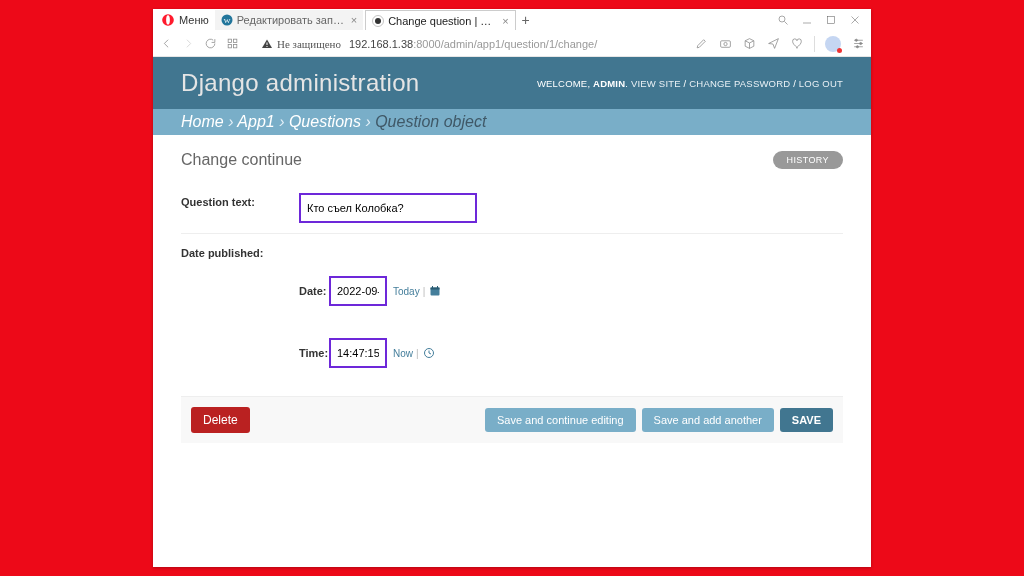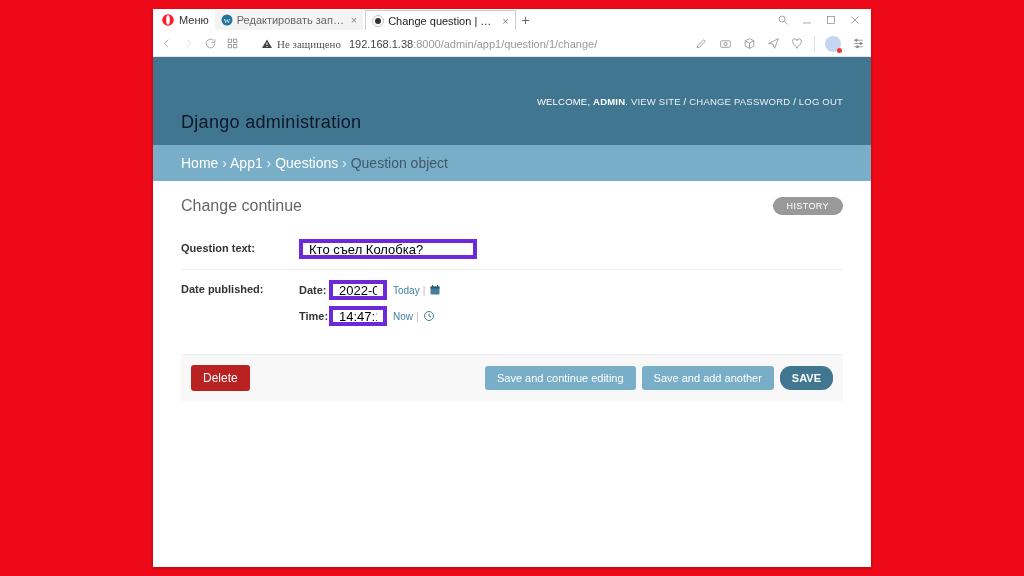--- a/index.html
+++ b/index.html
@@ -63,28 +63,28 @@
   .addr-right .ico svg{stroke:#888;}
   .avatar { width:16px;height:16px;border-radius:50%;background:#c5d6f2;position:relative;}
   .avatar::after{content:"";position:absolute;right:-1px;bottom:-1px;width:5px;height:5px;border-radius:50%;background:#e33;}
   
   .dj-header{
     background:#417690;
     color:#fff;
     padding:12px 28px;
     display:flex; align-items:center;
   }
-  .dj-title{ color:#0f172a; font-size:18px; font-weight:300; letter-spacing:.3px;margin-top:43px;}
+  .dj-title{ color:#e5e5e5; font-size:24px; font-weight:300; letter-spacing:.3px;}
   .dj-userlinks{ margin-left:auto; font-size:9.5px; letter-spacing:.2px;}
   .dj-userlinks a{ color:#e9f0f5; text-decoration:none; }
   .dj-userlinks .strong{ font-weight:bold; color:#fff;}
   
   .breadcrumbs{
     background:#79aec8; color:#e4f1f9;
-    padding:10px 28px; font-size:14px;
+    padding:4px 28px; font-size:16px;font-style:italic;
   }
   .breadcrumbs a{color:#fff;text-decoration:none;}
   .breadcrumbs .cur{color:#364a57;opacity:.85;}
   
   .content{ padding:16px 28px 0 28px; }
   .content-head{ display:flex; align-items:center; margin-bottom:14px;}
   .content-head h1{ font-size:16px; font-weight:400; color:#666;}
   .history-btn{
     margin-left:auto;
     background:#999; color:#fff;
@@ -94,24 +94,24 @@
     border:none;
   }
   .form-row{
     display:flex; padding:10px 0;
     font-size:11px; color:#333;
   }
   .form-row.border-top{ border-top:1px solid #eee; }
   .form-row .label{ width:118px; font-weight:bold; font-size:11px; color:#333; padding-top:3px;}
   .form-row .field{ }
   input.txt{
-    border:4px solid #6d28d9; padding:3px 6px; font-size:13px;
-    height:20px; width:178px;
-  }
-  .subrow{ display:flex; align-items:center; margin-bottom:6px; }
+    border:2px solid #6d28d9; padding:3px 6px; font-size:11px;
+    height:30px; width:178px;
+  }
+  .subrow{ display:flex; align-items:center; margin-bottom:6px;margin-top:32px; }
   .subrow .sublabel{ width:30px; font-weight:bold; font-size:11px;}
   .subrow input.txt{ width:58px; }
   .subrow .short-link{ color:#447e9b; font-size:10px; margin-left:6px; }
   .subrow .sep{ color:#bbb; margin:0 3px; font-size:10px;}
   .subrow .tiny-ico{ width:14px;height:14px; display:inline-flex;align-items:center;justify-content:center;}
   .subrow .tiny-ico svg{width:12px;height:12px;fill:#447e9b;}
   
   .submit-row{
     margin-top:12px;
     background:#f8f8f8;
@@ -124,21 +124,21 @@
     padding:6px 12px; font-size:12px;
     border-radius:3px;
   }
   .right-btns{ margin-left:auto; display:flex; gap:6px;}
   .btn-light{
     background:#79aec8; color:#fff; border:none;
     padding:6px 12px; font-size:11px; border-radius:3px;
   }
   .btn-primary{
     background:#417690; color:#fff; border:none;
-    padding:6px 12px; font-size:11px; border-radius:11px;
+    padding:6px 12px; font-size:11px; border-radius:3px;
     font-weight:bold;
   }
 </style>
 </head>
 <body>
 
 <div class="window">
 
   <div class="titlebar">
     <span class="opera-logo">

